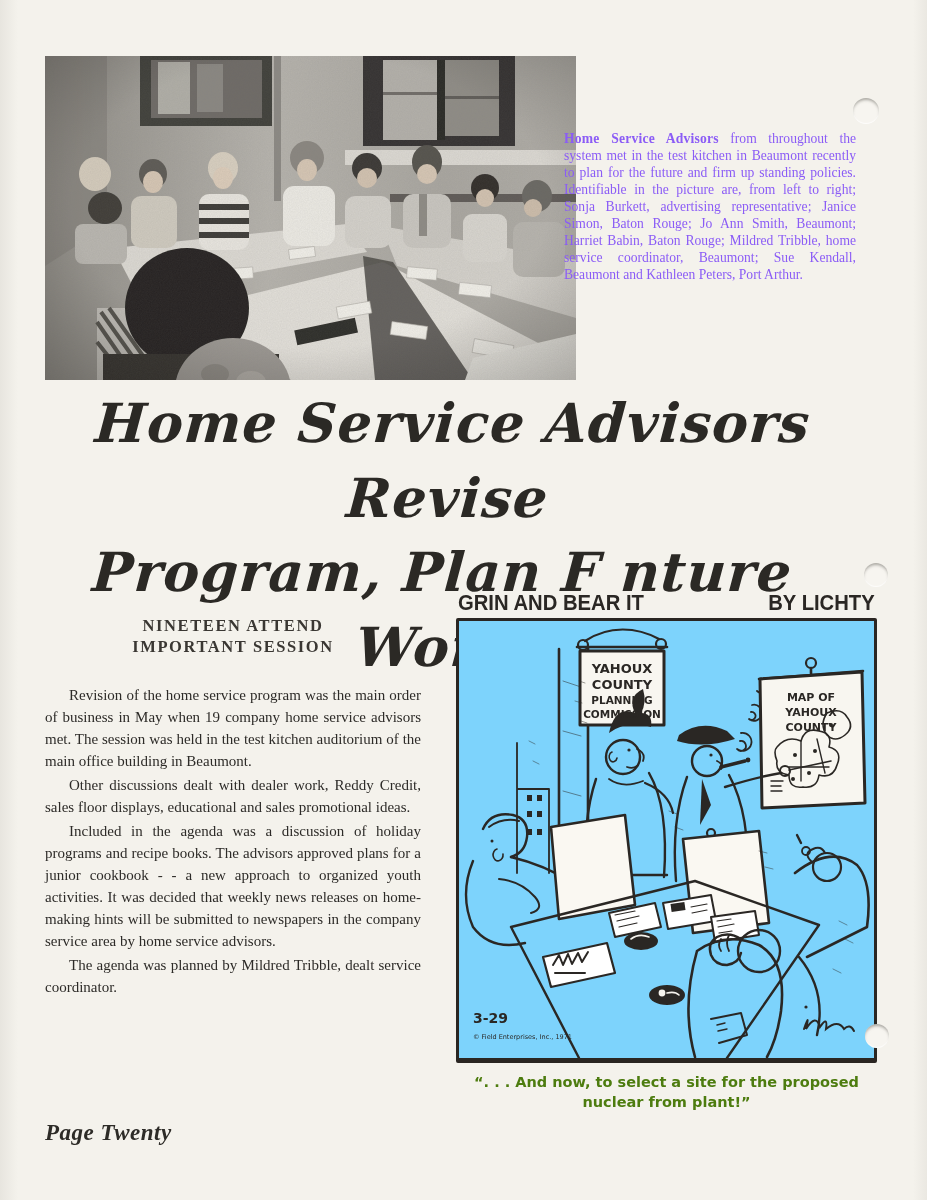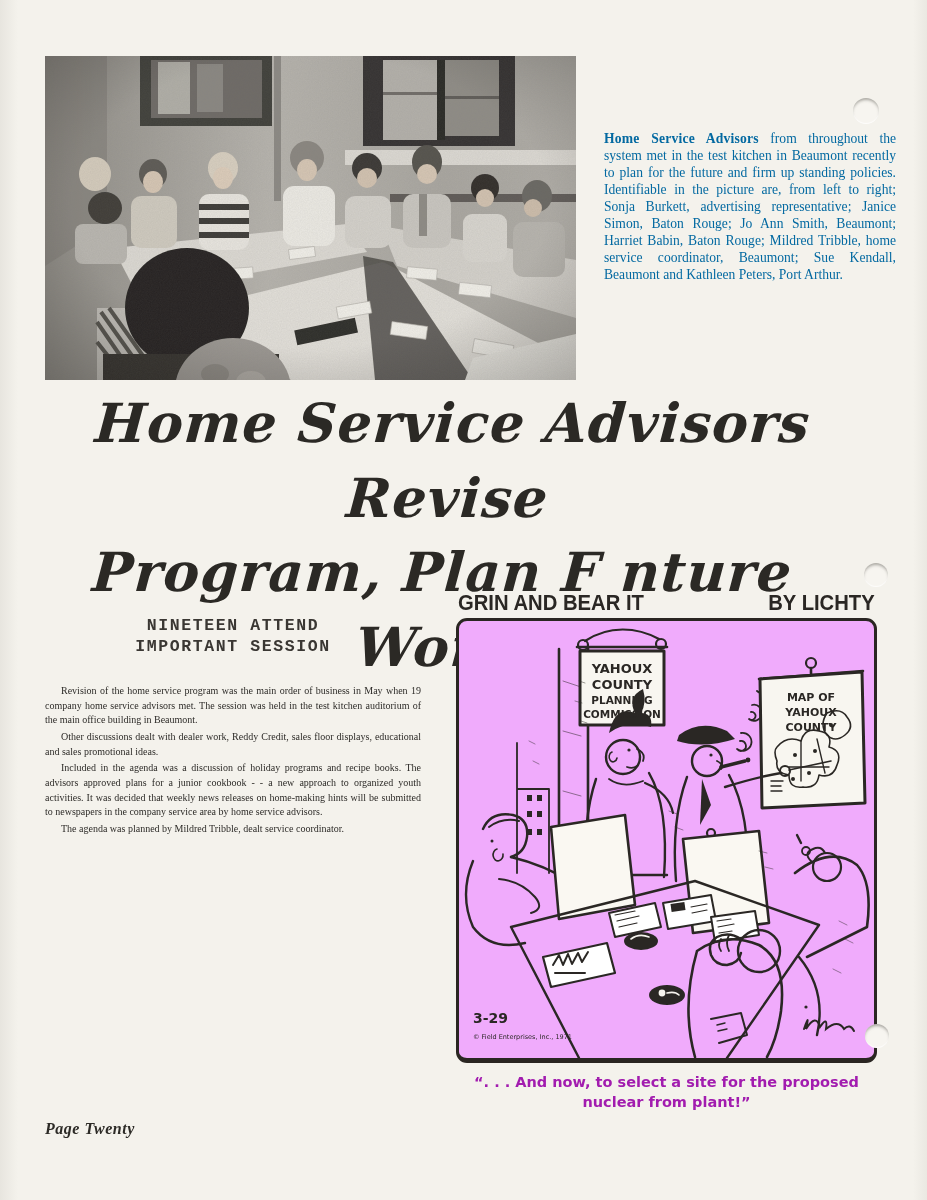--- a/index.html
+++ b/index.html
@@ -8,49 +8,49 @@
     background:#f4f2ec;
     font-family:"Liberation Serif", serif;
     color:#2e2c29;
   }
   .page-edge{position:absolute;left:0;top:0;width:927px;height:1200px;pointer-events:none;
     background:linear-gradient(90deg, rgba(120,115,105,.10) 0, rgba(120,115,105,0) 18px),
                linear-gradient(270deg, rgba(120,115,105,.08) 0, rgba(120,115,105,0) 14px);}
   
   .photo{position:absolute;left:45px;top:56px;width:531px;height:324px;background:#a7a49e;overflow:hidden;}
   
-  .caption{position:absolute;left:604px;top:131px;width:292px;
-    font-size:13.6px;line-height:1.25;text-align:justify;color:#0369a1;}
+  .caption{position:absolute;left:564px;top:131px;width:292px;
+    font-size:13.6px;line-height:1.25;text-align:justify;color:#8b5cf6;}
   .caption b{letter-spacing:.2px;}
   
   .headline{position:absolute;left:50px;top:386px;width:790px;text-align:center;
     font-family:"DejaVu Serif", serif;font-style:italic;font-weight:700;
     color:#2b2925;font-size:54px;line-height:1.38;letter-spacing:1px;
     transform:skewX(-4deg);}
   
   .leftcol{position:absolute;left:45px;top:615px;width:376px;}
-  .art-head{font-family:Liberation Mono, monospace;font-weight:700;
+  .art-head{font-family:Liberation Serif, serif;font-weight:700;
     font-size:16.5px;line-height:1.3;letter-spacing:1.6px;text-align:center;
     color:#3a3733;width:330px;margin:0 auto;}
-  .art-body{margin-top:26px;font-size:10px;line-height:1.47;text-align:justify;color:#2d2b28;}
+  .art-body{margin-top:26px;font-size:15px;line-height:1.47;text-align:justify;color:#2d2b28;}
   .art-body p{margin:0 0 2px 0;text-indent:1.6em;}
   
   .cartoon{position:absolute;left:456px;top:590px;width:421px;}
   .cartoon-header{display:flex;justify-content:space-between;align-items:flex-end;
     font-family:"Liberation Sans", sans-serif;font-weight:700;font-size:22px;
     color:#2a2724;padding:0 2px 2px 2px;}
   .cartoon-header span{display:inline-block;transform:scaleX(.92);transform-origin:left bottom;}
   .cartoon-header .byline{transform-origin:right bottom;}
-  .panel{border:3.5px solid #2a2622;border-bottom-width:5px;border-radius:11px;
-    height:437px;background:#f0abfc;position:relative;overflow:hidden;}
+  .panel{border:3.5px solid #2a2622;border-bottom-width:5px;border-radius:2px;
+    height:437px;background:#7dd3fc;position:relative;overflow:hidden;}
   .cartoon-caption{margin-top:9px;text-align:center;
     font-family:"DejaVu Sans", sans-serif;font-weight:700;font-size:14.5px;
-    line-height:1.4;color:#a21caf;}
-  
-  .footer{position:absolute;left:45px;top:1120px;font-size:16px;font-weight:700;
+    line-height:1.4;color:#4d7c0f;}
+  
+  .footer{position:absolute;left:45px;top:1120px;font-size:23px;font-weight:700;
     font-style:italic;color:#2d2b27;letter-spacing:.5px;}
   
   .hole{position:absolute;border-radius:50%;background:#f7f5f0;
     box-shadow:inset 0 3px 3px -1px rgba(110,108,100,.55), inset 0 -1px 1px rgba(255,255,255,.8);}
   .hole1{left:853px;top:98px;width:26px;height:26px;}
   .hole2{left:864px;top:563px;width:24px;height:24px;}
   .hole3{left:865px;top:1024px;width:24px;height:24px;}
   svg text{font-family:"DejaVu Sans", sans-serif;}
 </style>
 </head>

